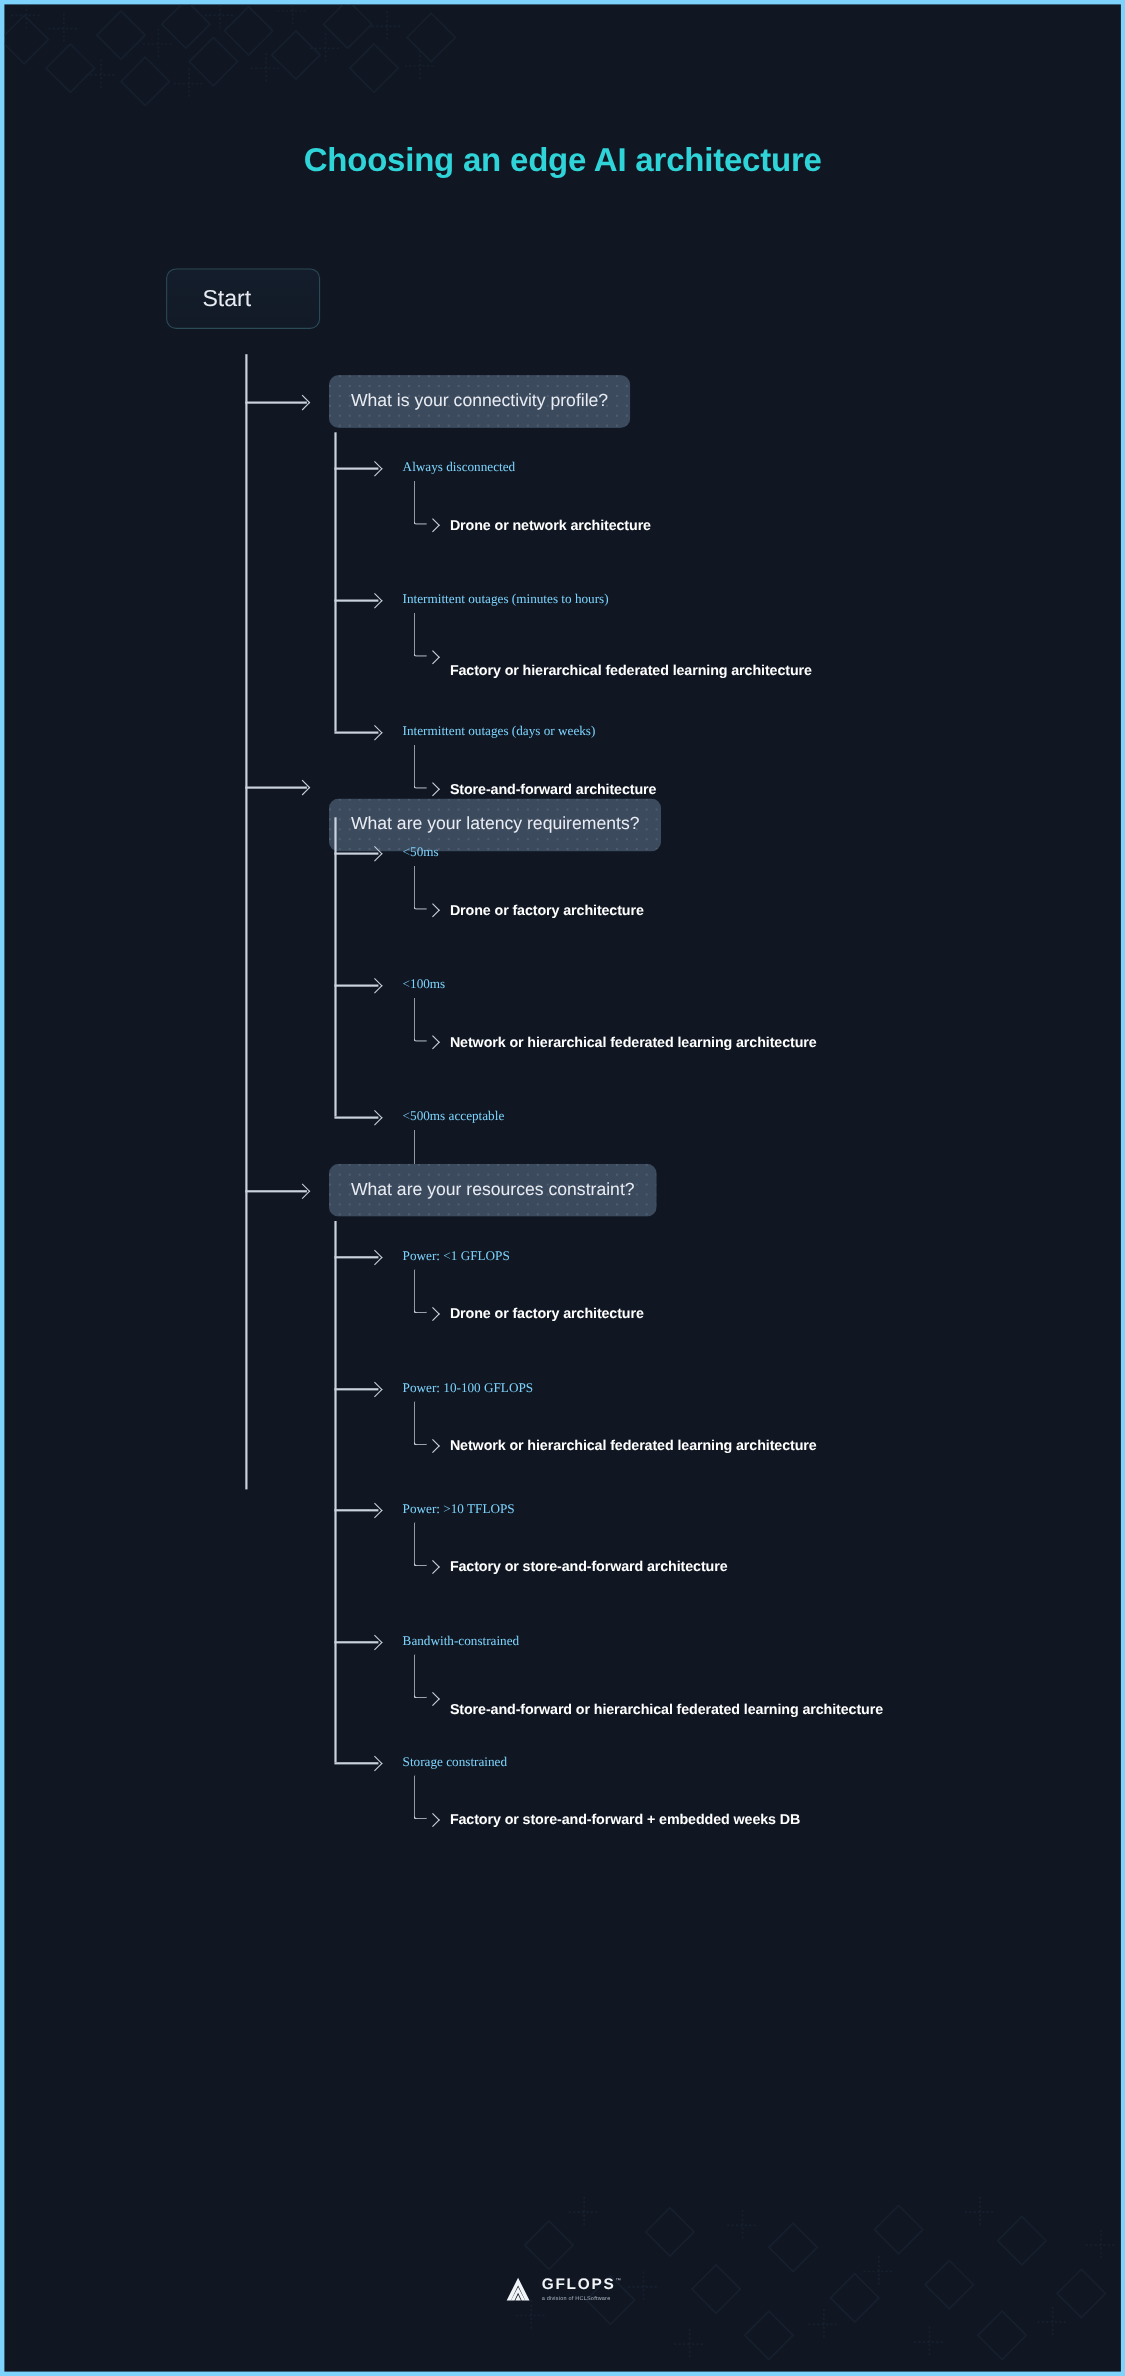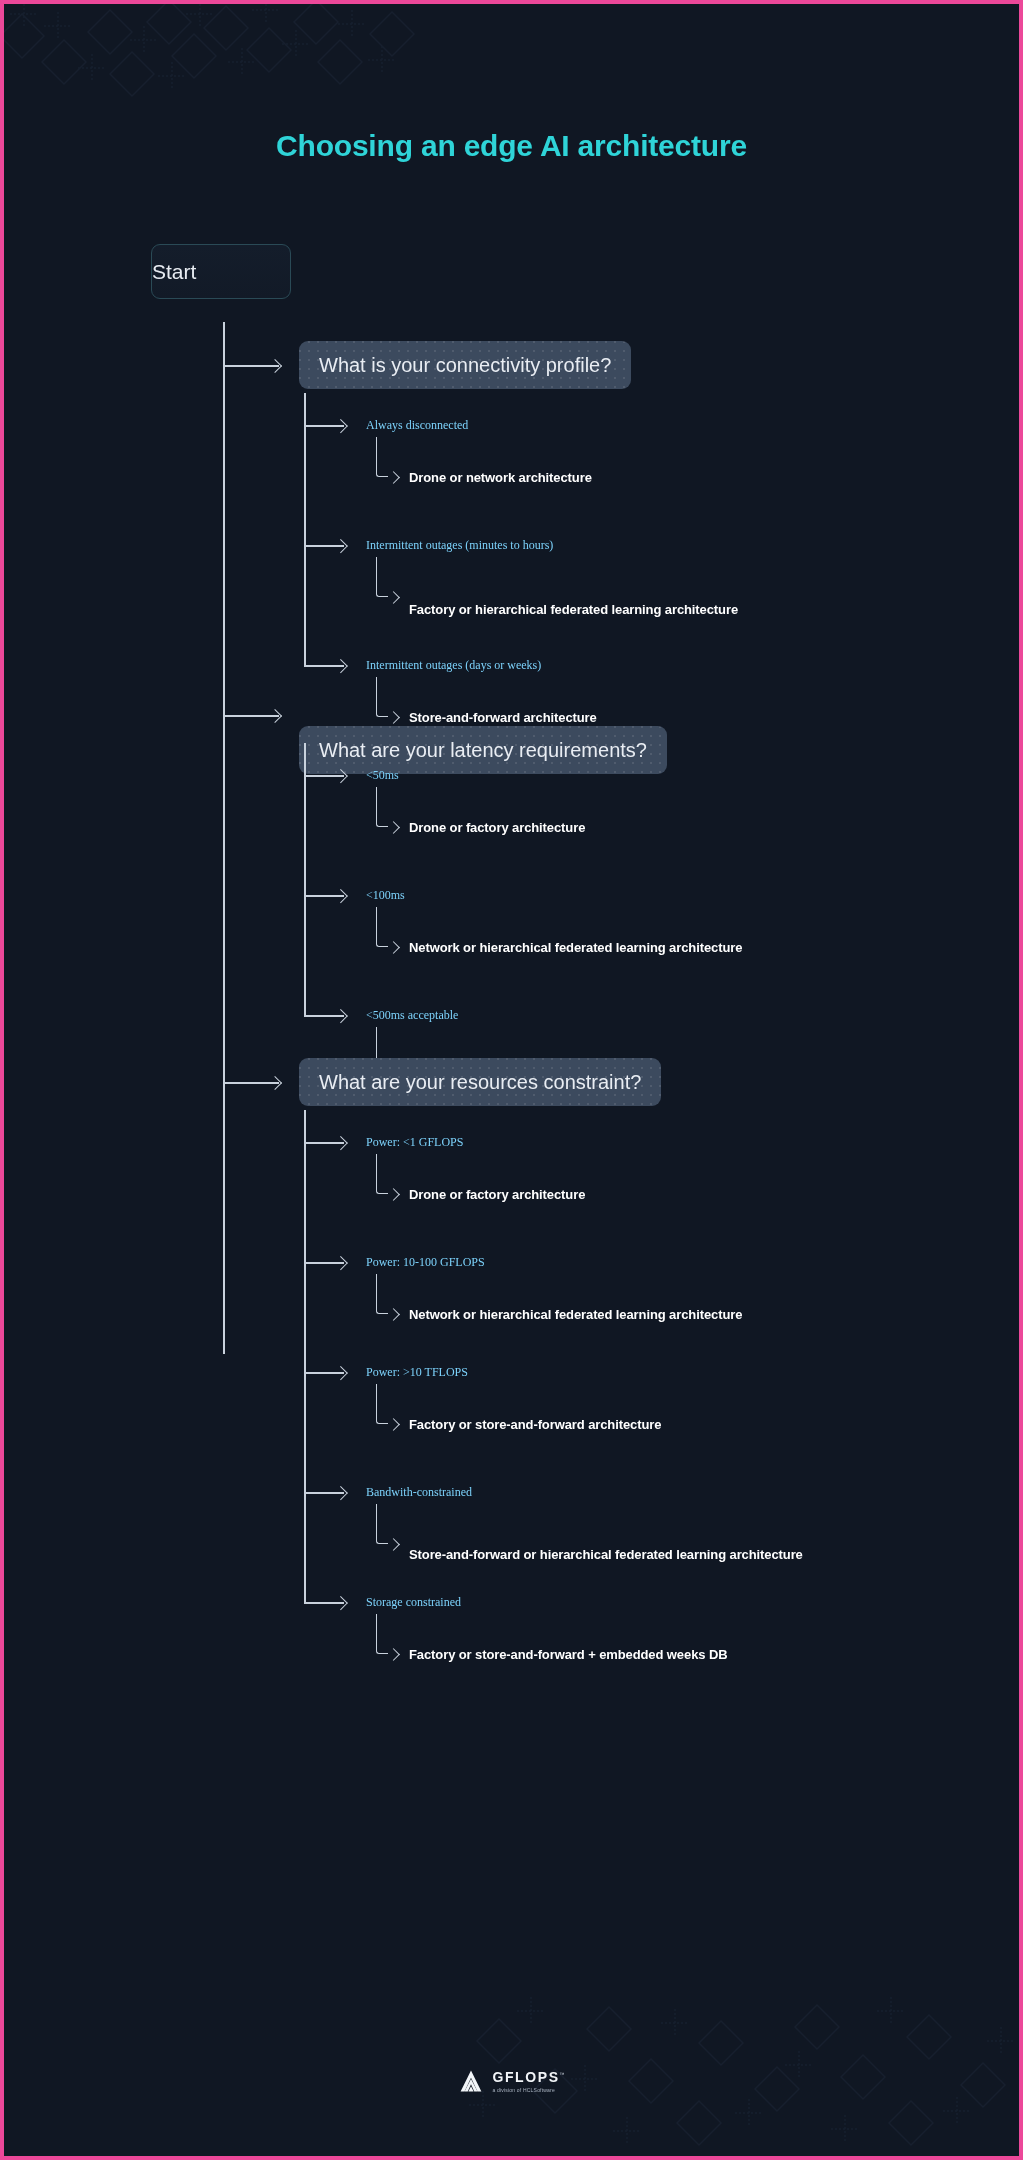--- a/index.html
+++ b/index.html
@@ -14,21 +14,21 @@
     font-family: "Liberation Sans", sans-serif;
     position: relative;
     overflow: hidden;
   }
 
   
   #poster {
     position: absolute;
     inset: 0;
     background: #101723;
-    border: 4px solid #ec4899;
+    border: 4px solid #7dd3fc;
     overflow: hidden;
   }
 
   
   .deco {
     position: absolute;
     pointer-events: none;
     opacity: .55;
   }
   .deco.tl { top: 0; left: 0; width: 420px; height: 130px; }
@@ -52,20 +52,21 @@
     position: absolute;
     left: 147px;
     top: 240px;
     width: 140px;
     height: 55px;
     border: 1px solid #2a4a56;
     border-radius: 9px;
     background: linear-gradient(180deg,#141d2b 0%, #121a27 100%);
     display: flex;
     align-items: center;
+    padding-left: 32px;
     color: #e8ecf2;
     font-size: 21px;
     font-weight: 400;
   }
 
   
   .spine {
     position: absolute;
     left: 219px;
     top: 318px;
@@ -98,21 +99,21 @@
     position: absolute;
     height: 48px;
     border-radius: 9px;
     background-color: #3c4a5e;
     background-image: radial-gradient(circle at 1px 1px, rgba(255,255,255,.10) 1px, transparent 1.2px);
     background-size: 9px 9px;
     display: flex;
     align-items: center;
     padding: 0 20px;
     color: #e9edf3;
-    font-size: 20px;
+    font-size: 16px;
     font-weight: 400;
     white-space: nowrap;
   }
 
   
   .branch-spine {
     position: absolute;
     width: 1.6px;
     background: #c9d2dd;
   }

